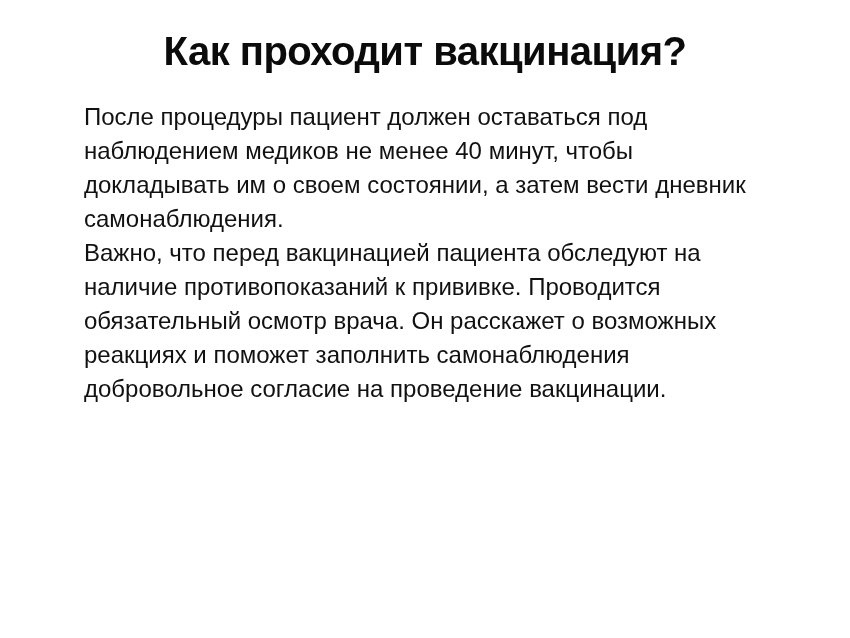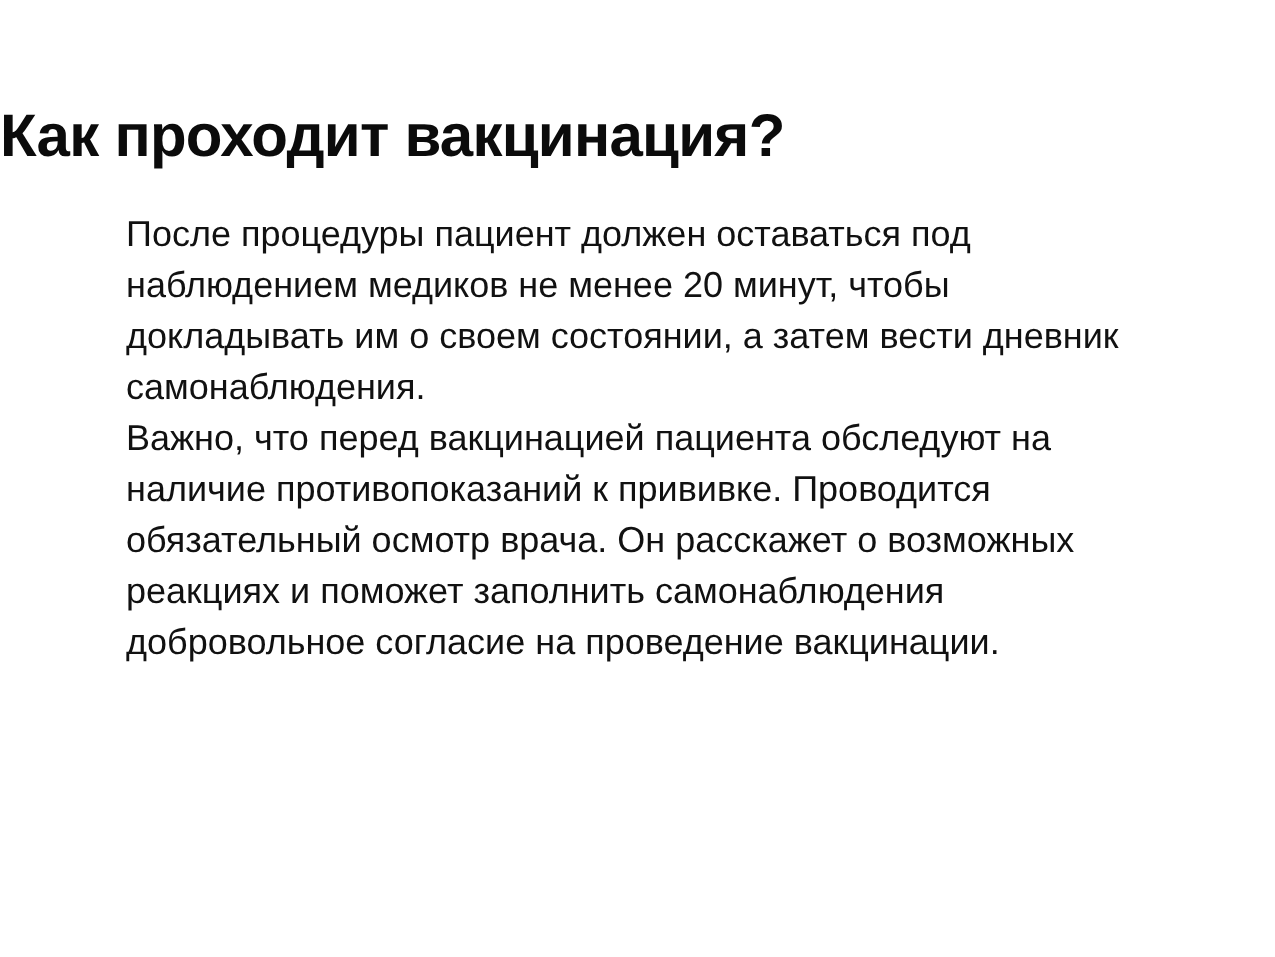--- a/index.html
+++ b/index.html
@@ -13,21 +13,22 @@
     width: 850px;
     height: 638px;
     background: #ffffff;
     color: #0b0b0b;
     font-family: "Liberation Sans", "DejaVu Sans", sans-serif;
     overflow: hidden;
     box-sizing: border-box;
   }
   .slide-title {
     margin: 0;
-    padding-top: 68px;
+    padding-top: 28px;
+    text-align: center;
     font-size: 40px;
     line-height: 46px;
     font-weight: 700;
     letter-spacing: -0.5px;
     color: #0b0b0b;
   }
   .body-text {
     margin: 0 auto;
     margin-top: 26px;
     width: 735px;
@@ -43,21 +44,21 @@
   }
 </style>
 </head>
 <body>
 
 <div class="slide">
   <h1 class="slide-title">Как проходит вакцинация?</h1>
 
   <div class="body-text">
     <p>После процедуры пациент должен оставаться под
-наблюдением медиков не менее 20 минут, чтобы
+наблюдением медиков не менее 40 минут, чтобы
 докладывать им о своем состоянии, а затем вести дневник
 самонаблюдения.</p>
     <p>Важно, что перед вакцинацией пациента обследуют на
 наличие противопоказаний к прививке. Проводится
 обязательный осмотр врача. Он расскажет о возможных
 реакциях и поможет заполнить самонаблюдения
 добровольное согласие на проведение вакцинации.</p>
   </div>
 </div>
 

